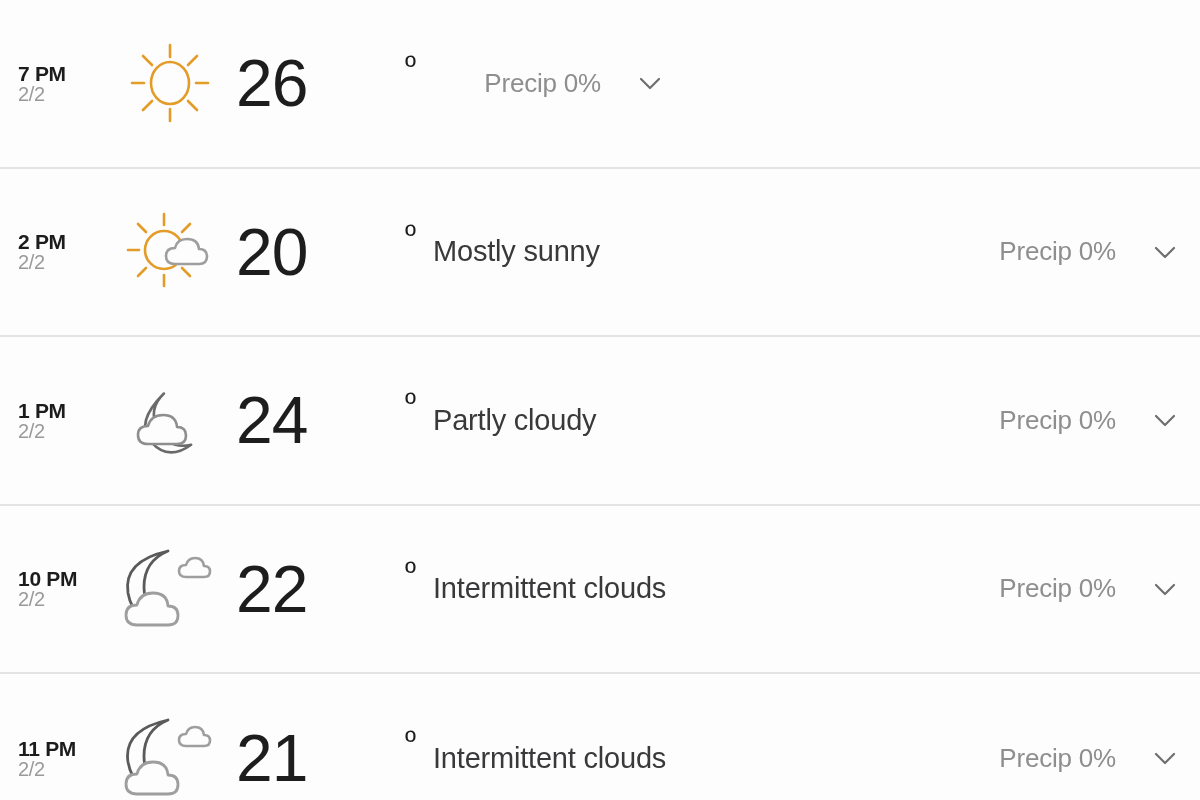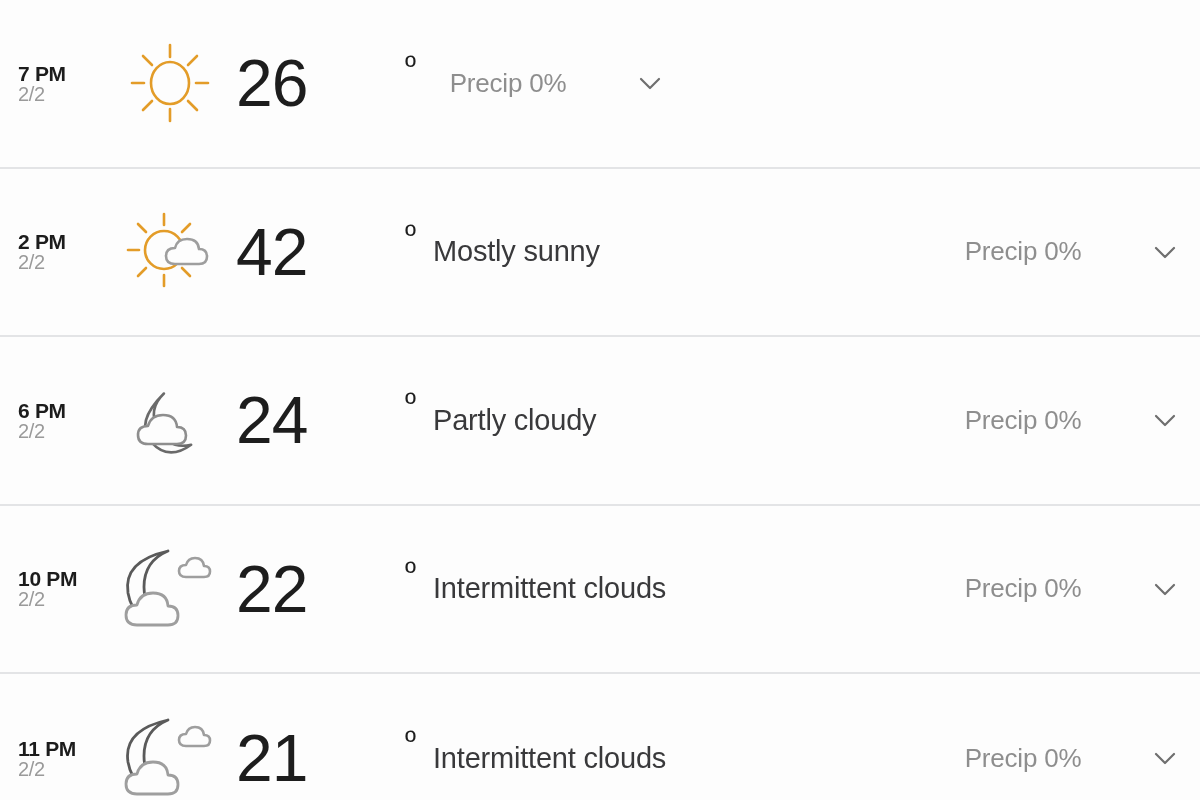--- a/index.html
+++ b/index.html
@@ -114,21 +114,21 @@
     color: #39393b;
     letter-spacing: -0.2px;
   }
 
   
   .precip-col {
     width: 200px;
     flex: 0 0 200px;
     display: flex;
     align-items: center;
-    justify-content: center;
+    justify-content: flex-end;
     padding-right: 14px;
     box-sizing: border-box;
   }
   .precip-text {
     font-size: 26px;
     color: #8e8e8e;
     letter-spacing: -0.2px;
     white-space: nowrap;
   }
 
@@ -204,41 +204,41 @@
             <line x1="18" y1="20" x2="26" y2="28"></line>
             <line x1="70" y1="20" x2="62" y2="28"></line>
             <line x1="26" y1="64" x2="18" y2="72"></line>
             <line x1="62" y1="64" x2="70" y2="72"></line>
           </g>
           <path d="M55 60 q-9 0 -9 -8 q0 -8 9 -8 q2 -9 12 -9 q11 0 12 10 q8 0 8 7.5 q0 7.5 -8 7.5 z" fill="#fdfdfd" stroke="#9e9e9e" stroke-width="2.6" stroke-linejoin="round"></path>
         </svg>
       </span>
     </div>
     <div class="temp-col">
-      <span class="temp-value">42</span>
+      <span class="temp-value">20</span>
       <span class="temp-degree">º</span>
     </div>
     <div class="cond-col">
       <span class="cond-text">Mostly sunny</span>
     </div>
     <div class="precip-col">
       <span class="precip-text">Precip 0%</span>
     </div>
     <div class="chevron-col">
       <span>
         <svg width="34" height="34" viewBox="0 0 34 34" aria-hidden="true">
           <polyline points="8,13 17,22 26,13" fill="none" stroke="#6f6f6f" stroke-width="2.2" stroke-linecap="round" stroke-linejoin="round"></polyline>
         </svg>
       </span>
     </div>
   </div>
 
   <div class="forecast-row">
     <div class="time-col">
-      <span class="time-label">6 PM</span>
+      <span class="time-label">1 PM</span>
       <span class="date-label">2/2</span>
     </div>
     <div class="icon-col">
       <span>
         <svg width="96" height="96" viewBox="0 0 96 96" aria-hidden="true">
           <path d="M56 22 q-22 6 -22 29 q0 23 22 29 q-28 4 -34 -21 q-6 -25 34 -37 z" fill="#fdfdfd" stroke="#6a6a6a" stroke-width="2.6" stroke-linejoin="round" transform="rotate(-28 48 50)"></path>
           <path d="M26 72 q-10 0 -10 -9 q0 -9 10 -9 q3 -11 15 -11 q13 0 14 12 q9 0 9 8.5 q0 8.5 -9 8.5 z" fill="#fdfdfd" stroke="#8e8e8e" stroke-width="2.6" stroke-linejoin="round"></path>
         </svg>
       </span>
     </div>

